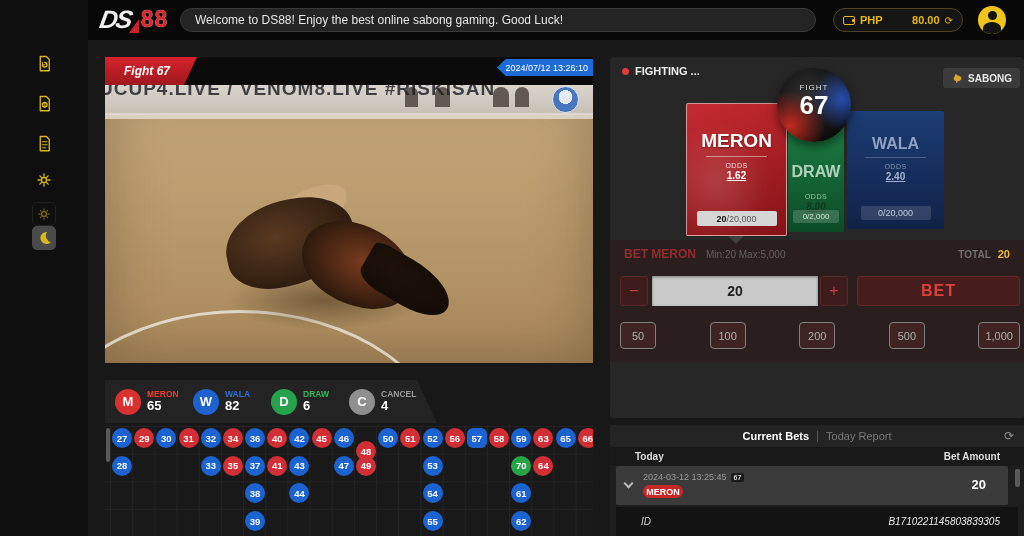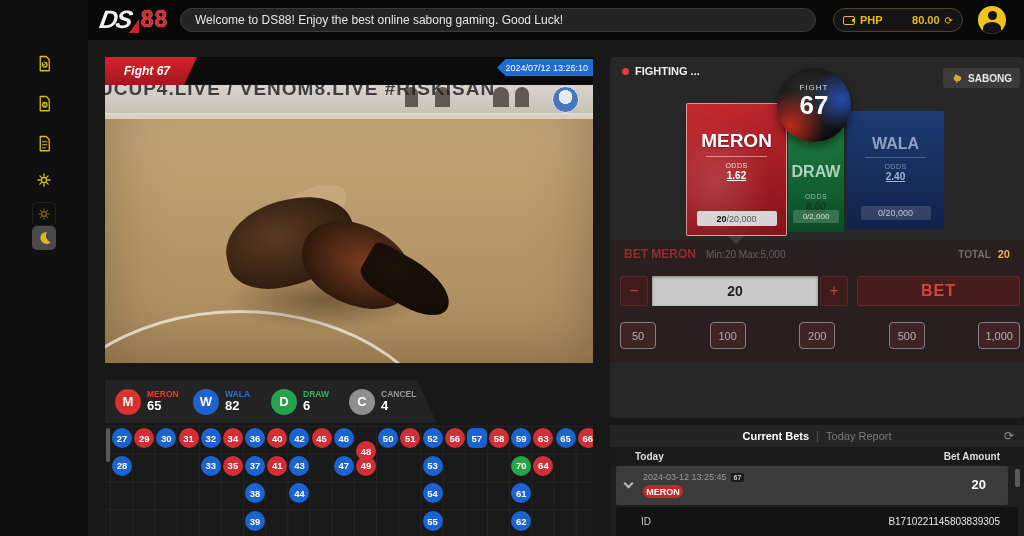--- a/index.html
+++ b/index.html
@@ -129,21 +129,21 @@
   .bets-refresh { position:absolute; right:10px; top:4px; color:#8a8a8a; font-size:12px; }
   .bets-cols { position:absolute; left:0; top:22px; width:100%; height:18px; background:#191919; display:flex; align-items:center; justify-content:space-between; padding:0 24px 0 25px; }
   .col-label { color:#ddd; font-size:10px; font-weight:bold; }
   .bet-row { position:absolute; left:6px; top:41px; width:392px; height:39px; background:#3b3b3b; border-radius:2px; }
   .row-chevron { position:absolute; left:9px; top:14px; width:7px; height:7px; border-right:2px solid #bbb; border-bottom:2px solid #bbb; transform:rotate(45deg); }
   .row-time { position:absolute; left:27px; top:6px; color:#9a9a9a; font-size:9px; display:flex; align-items:center; gap:4px; }
   .row-fightno { background:#1a1a1a; border-radius:2px; color:#ccc; font-size:7px; font-weight:bold; padding:1px 3px; }
   .row-side { position:absolute; left:27px; top:19px; width:40px; height:13px; background:#c62828; border-radius:7px; color:#fff; font-size:9px; font-weight:bold; display:flex; align-items:center; justify-content:center; }
   .row-amount { position:absolute; right:22px; top:11px; color:#fff; font-size:13px; font-weight:bold; }
   .bets-scroll { position:absolute; right:4px; top:44px; width:5px; height:18px; background:#5a5a5a; border-radius:2px; }
-  .bet-detail { position:absolute; left:6px; top:82px; width:402px; height:29px; background:#131313; display:flex; align-items:center; justify-content:space-between; padding:0 18px 0 25px; }
+  .bet-detail { position:absolute; left:6px; top:82px; width:402px; height:29px; background:#131313; display:flex; align-items:center; justify-content:space-between; padding:0 18px 0 25px;font-style:italic; }
   .detail-label { color:#cfcfcf; font-size:10px; }
   .detail-value { color:#e8e8e8; font-size:10px; }
 </style>
 </head>
 <body>
 
 <div class="stage">
 
   <div class="rail">
     <div class="rail-icon" style="top:52px;">

